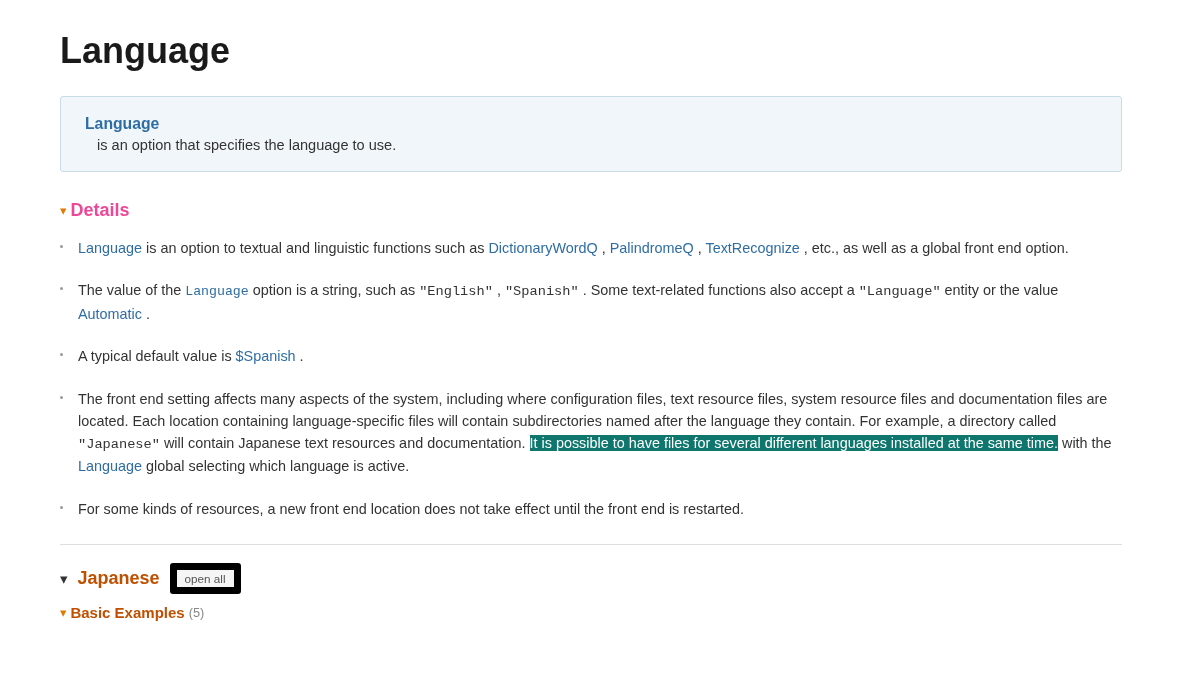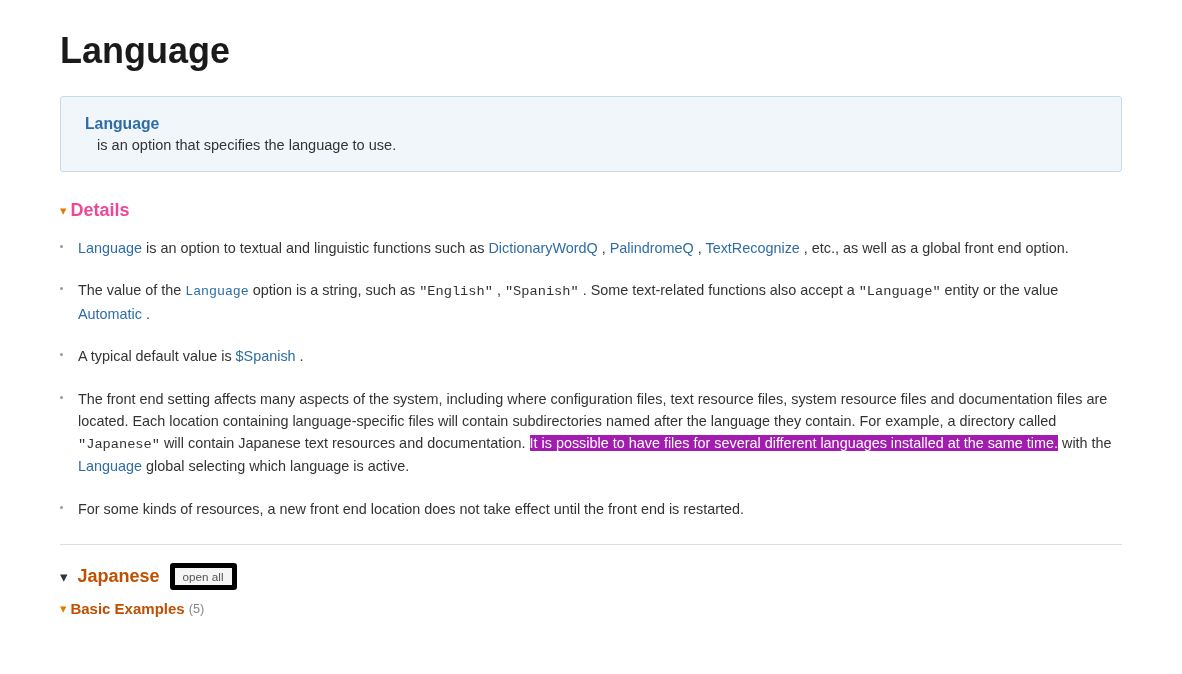--- a/index.html
+++ b/index.html
@@ -101,21 +101,21 @@
       font-size: 0.92em;
     }
 
     .string-inline {
       font-family: "Courier New", Courier, monospace;
       color: #333;
       font-size: 0.95em;
     }
 
     .highlight-blue {
-      background-color: #a21caf;
+      background-color: #0f766e;
       color: #fff;
     }
 
     .section-divider {
       border: none;
       border-top: 1px solid #ddd;
       margin: 24px 0 18px 0;
     }
 
     .examples-section-header {
@@ -125,21 +125,21 @@
       margin-bottom: 10px;
     }
 
     .examples-section-header h2 {
       font-size: 1.2em;
       font-weight: 600;
       color: #c05000;
     }
 
     .open-all-btn {
-      border: 5px solid #000000;
+      border: 7px solid #000000;
       background: #f5f5f5;
       color: #555;
       font-size: 0.78em;
       padding: 2px 8px;
       border-radius: 3px;
       cursor: pointer;
     }
 
     .subsection-header {
       display: flex;

